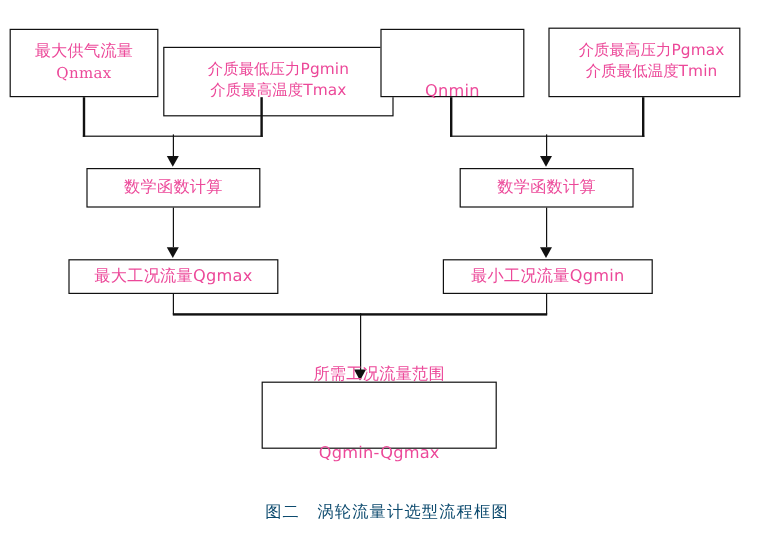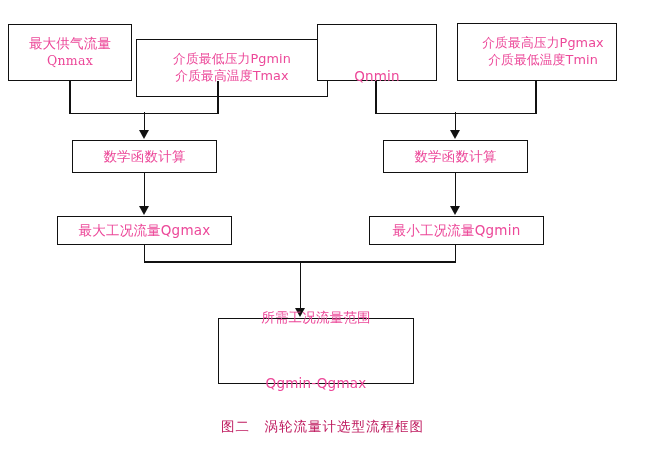--- a/index.html
+++ b/index.html
@@ -62,21 +62,21 @@
   #box-pgmin  { left: 136px; top: 23px;  width: 192px; height: 58px; margin-top: 16px; }
   #box-qnmin  { left: 317px; top: 24px;  width: 120px; height: 57px; }
   #box-pgmax  { left: 457px; top: 23px;  width: 160px; height: 58px; padding-left: 12px; }
 
   #box-calc-left  { left: 72px;  top: 140px; width: 145px; height: 33px; }
   #box-calc-right { left: 383px; top: 140px; width: 145px; height: 33px; }
 
   #box-qgmax { left: 57px;  top: 216px; width: 175px; height: 29px; }
   #box-qgmin { left: 369px; top: 216px; width: 175px; height: 29px; }
 
-  #box-range { left: 218px; top: 318px; width: 196px; height: 66px; }
+  #box-range { left: 218px; top: 318px; width: 196px; height: 56px; }
 
   
   .ln-v, .ln-h {
     position: absolute;
     background: #111111;
   }
   .ln-v { width: 1.8px; }
   .ln-h { height: 1.8px; }
 
   .arrow-down {
@@ -90,21 +90,21 @@
 
   
   #caption {
     position: absolute;
     left: 0;
     top: 418px;
     width: 645px;
     text-align: center;
     font-family: "DejaVu Sans", "Liberation Sans", sans-serif;
     font-size: 13.5px;
-    color: #be185d;
+    color: #0c4a6e;
     letter-spacing: 1px;
     white-space: pre;
   }
 </style>
 </head>
 <body>
 
 <div id="page">
 
   <div class="box" id="box-qnmax">

